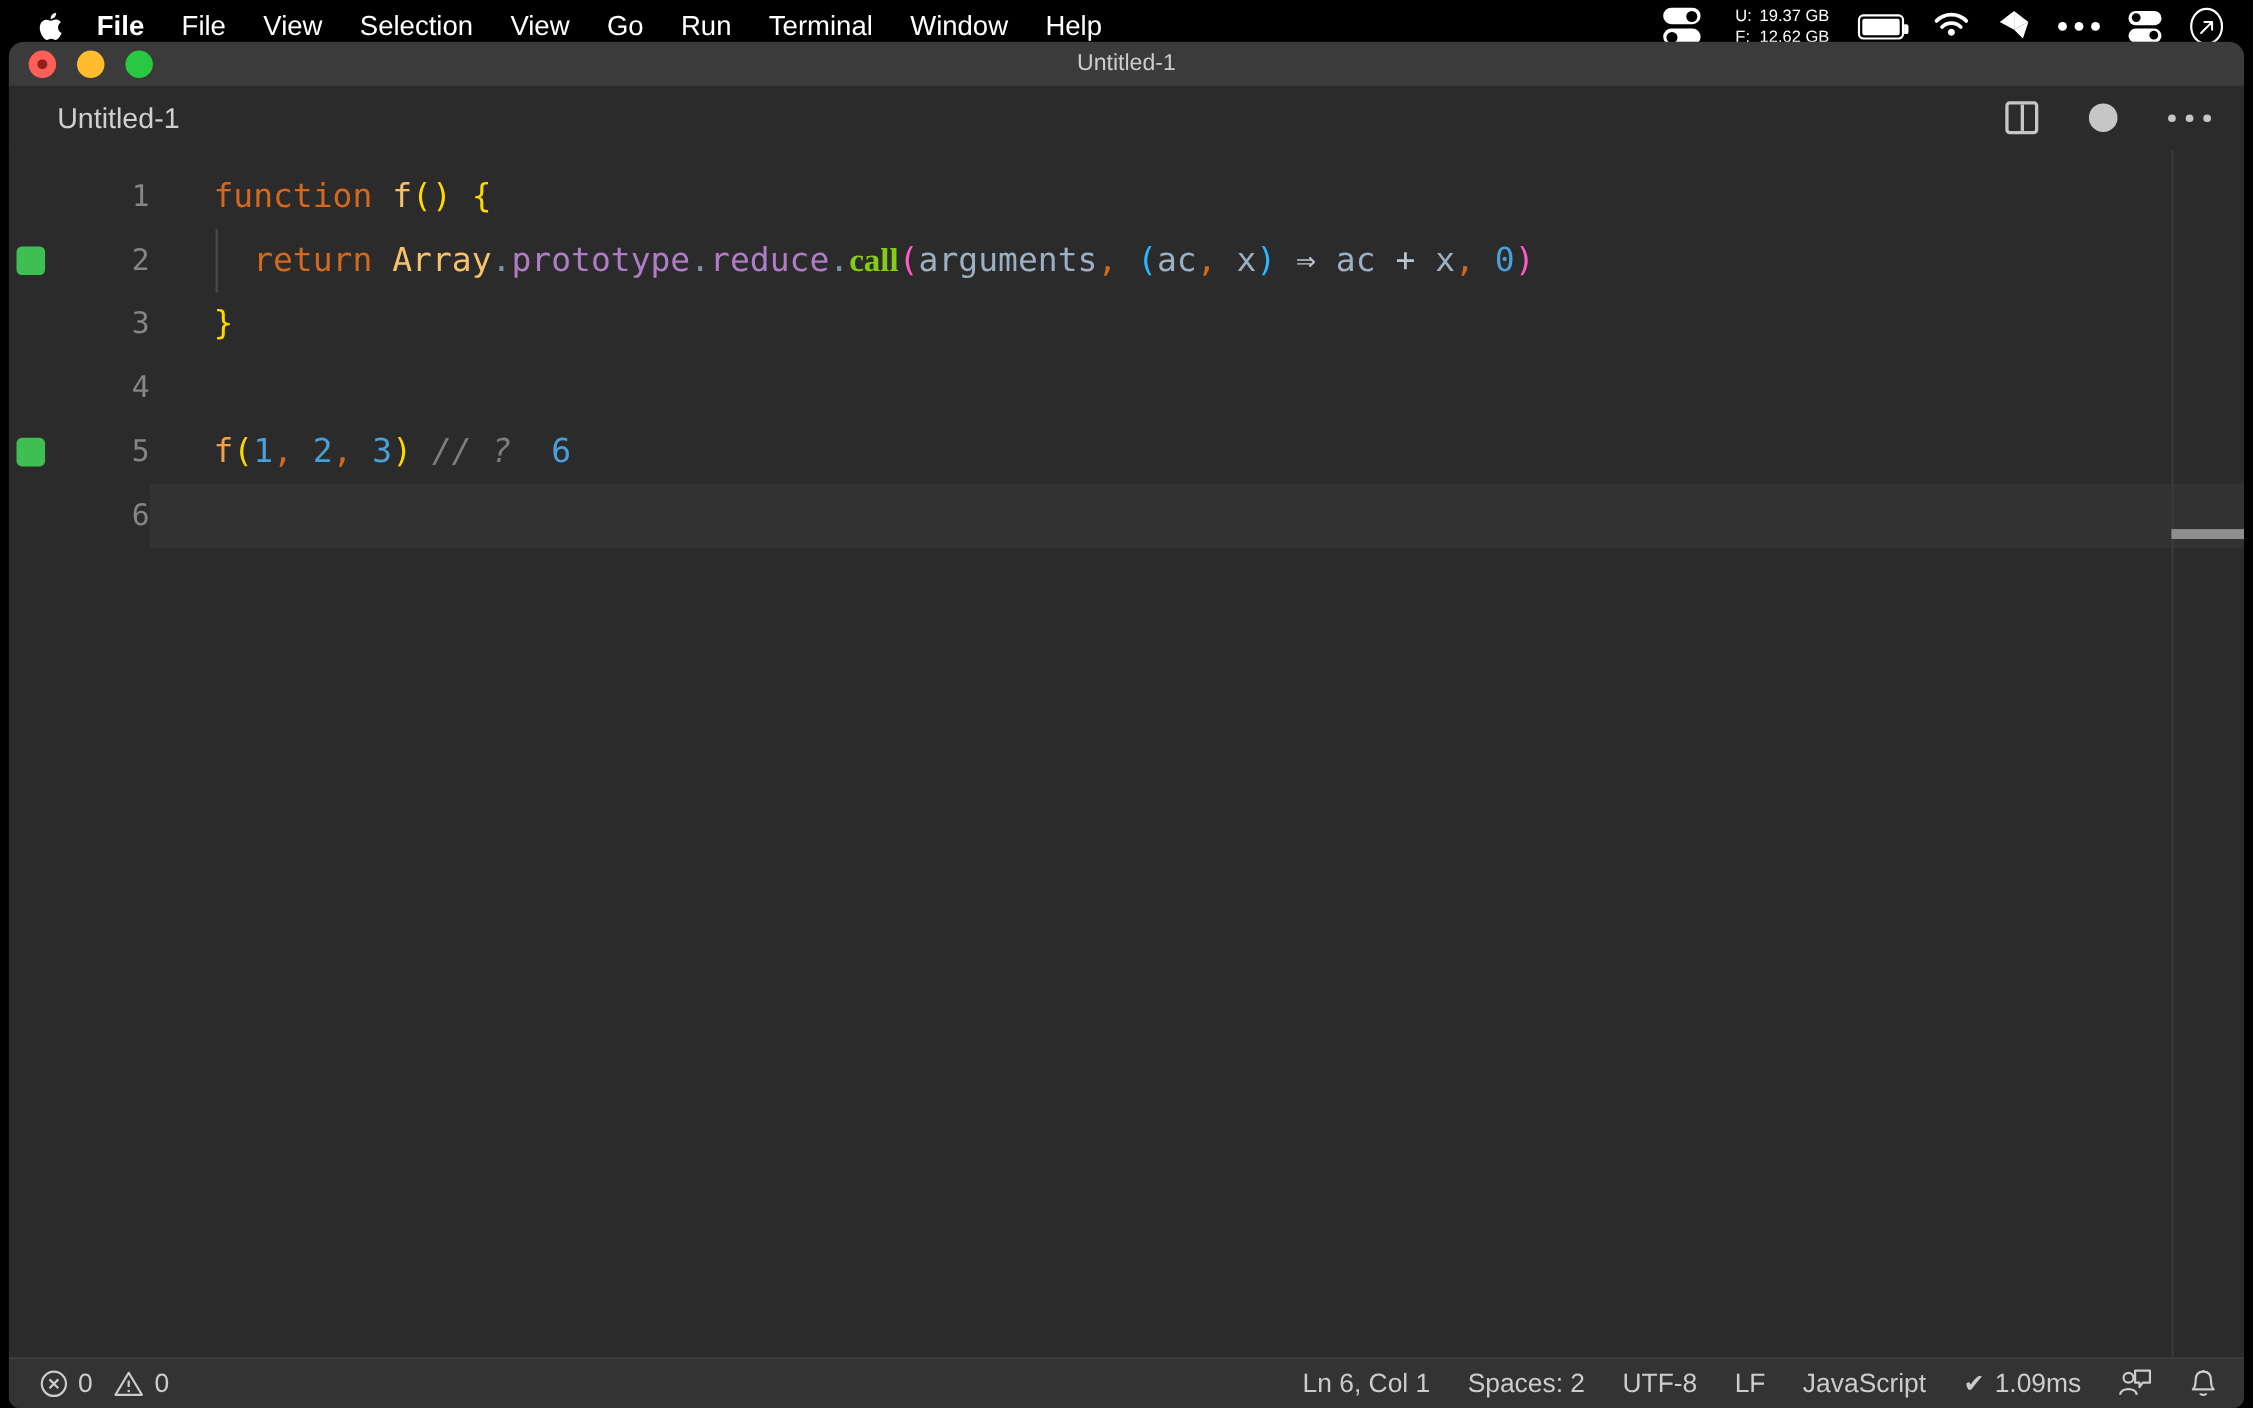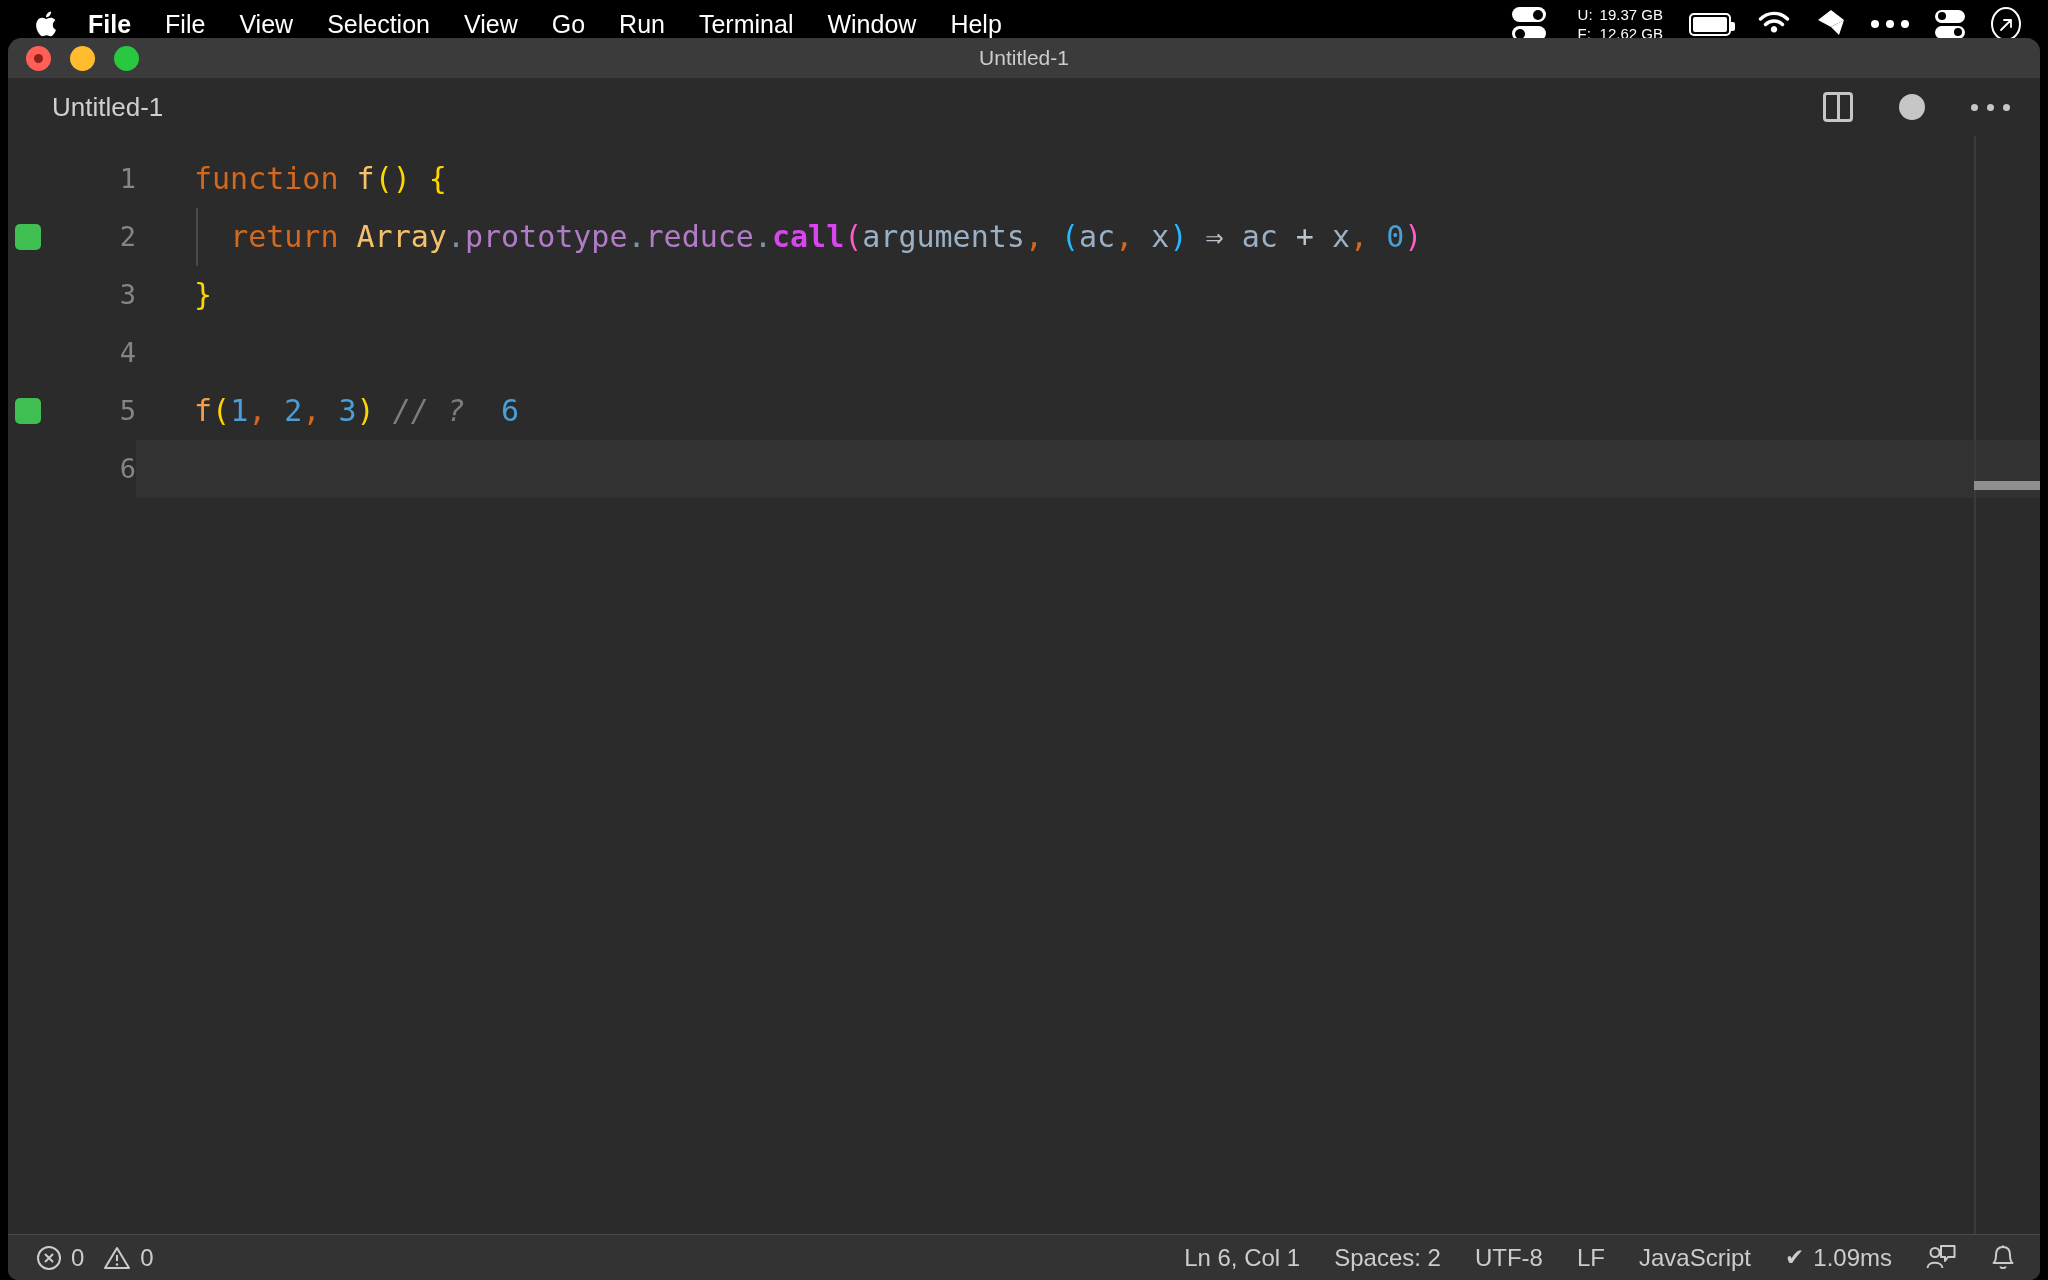--- a/index.html
+++ b/index.html
@@ -168,21 +168,21 @@
   .indent-guide {
     position: absolute; left: 188px; top: 0; bottom: 0; width: 2px;
     background: #4a4a4a;
   }
 
   
   .t-key      { color: #d2691e; font-weight: normal; }
   .t-fn       { color: #f5c16c; }
   .t-fn2      { color: #f0a04b; }
   .t-prop     { color: #b07cc6; }
-  .t-call     { color: #d946ef; font-weight: bold; }
+  .t-call     { color: #84cc16; font-weight: bold; font-family: Liberation Serif, serif; }
   .t-punc-y   { color: #ffd700; }
   .t-punc-m   { color: #ff5cc8; }
   .t-punc-c   { color: #29b8ff; }
   .t-var      { color: #9cb0c4; }
   .t-num      { color: #4a9fd8; }
   .t-comma    { color: #d2691e; }
   .t-dot      { color: #7a93a8; }
   .t-comment  { color: #7d7d7d; font-style: italic; }
   .t-arrow    { color: #b8c4cf; }
   .t-op       { color: #b8c4cf; }

